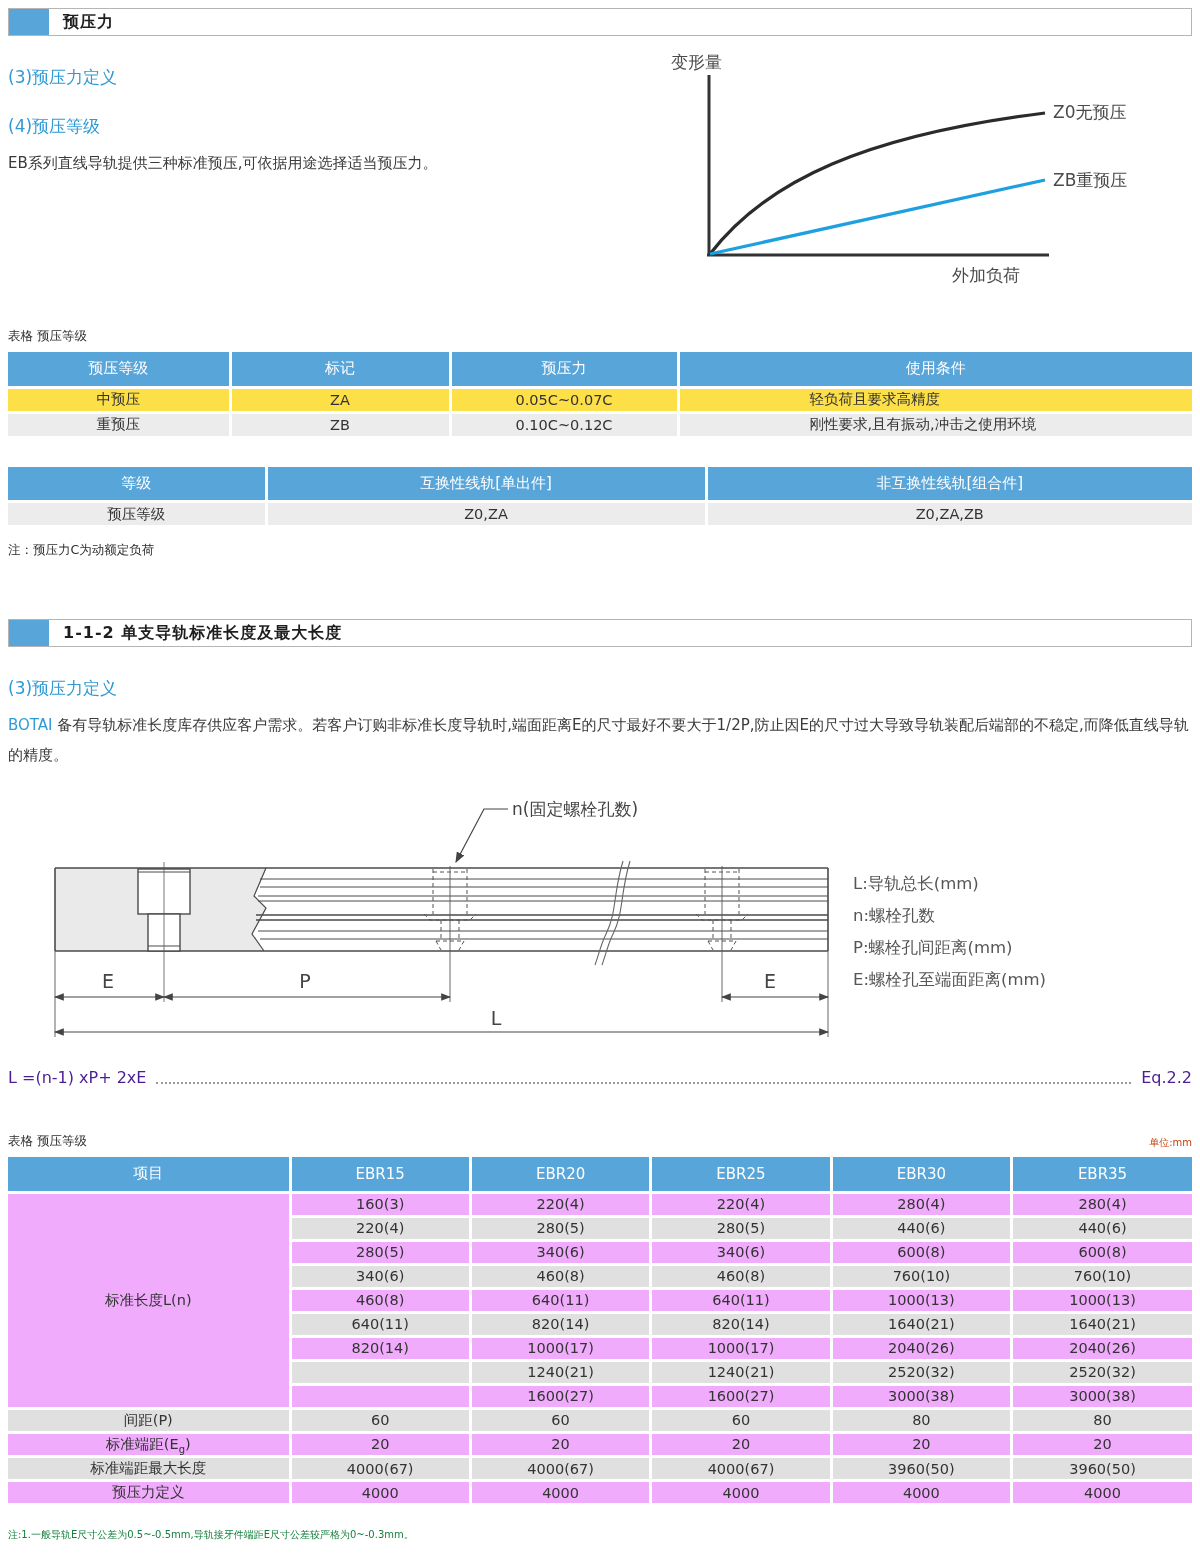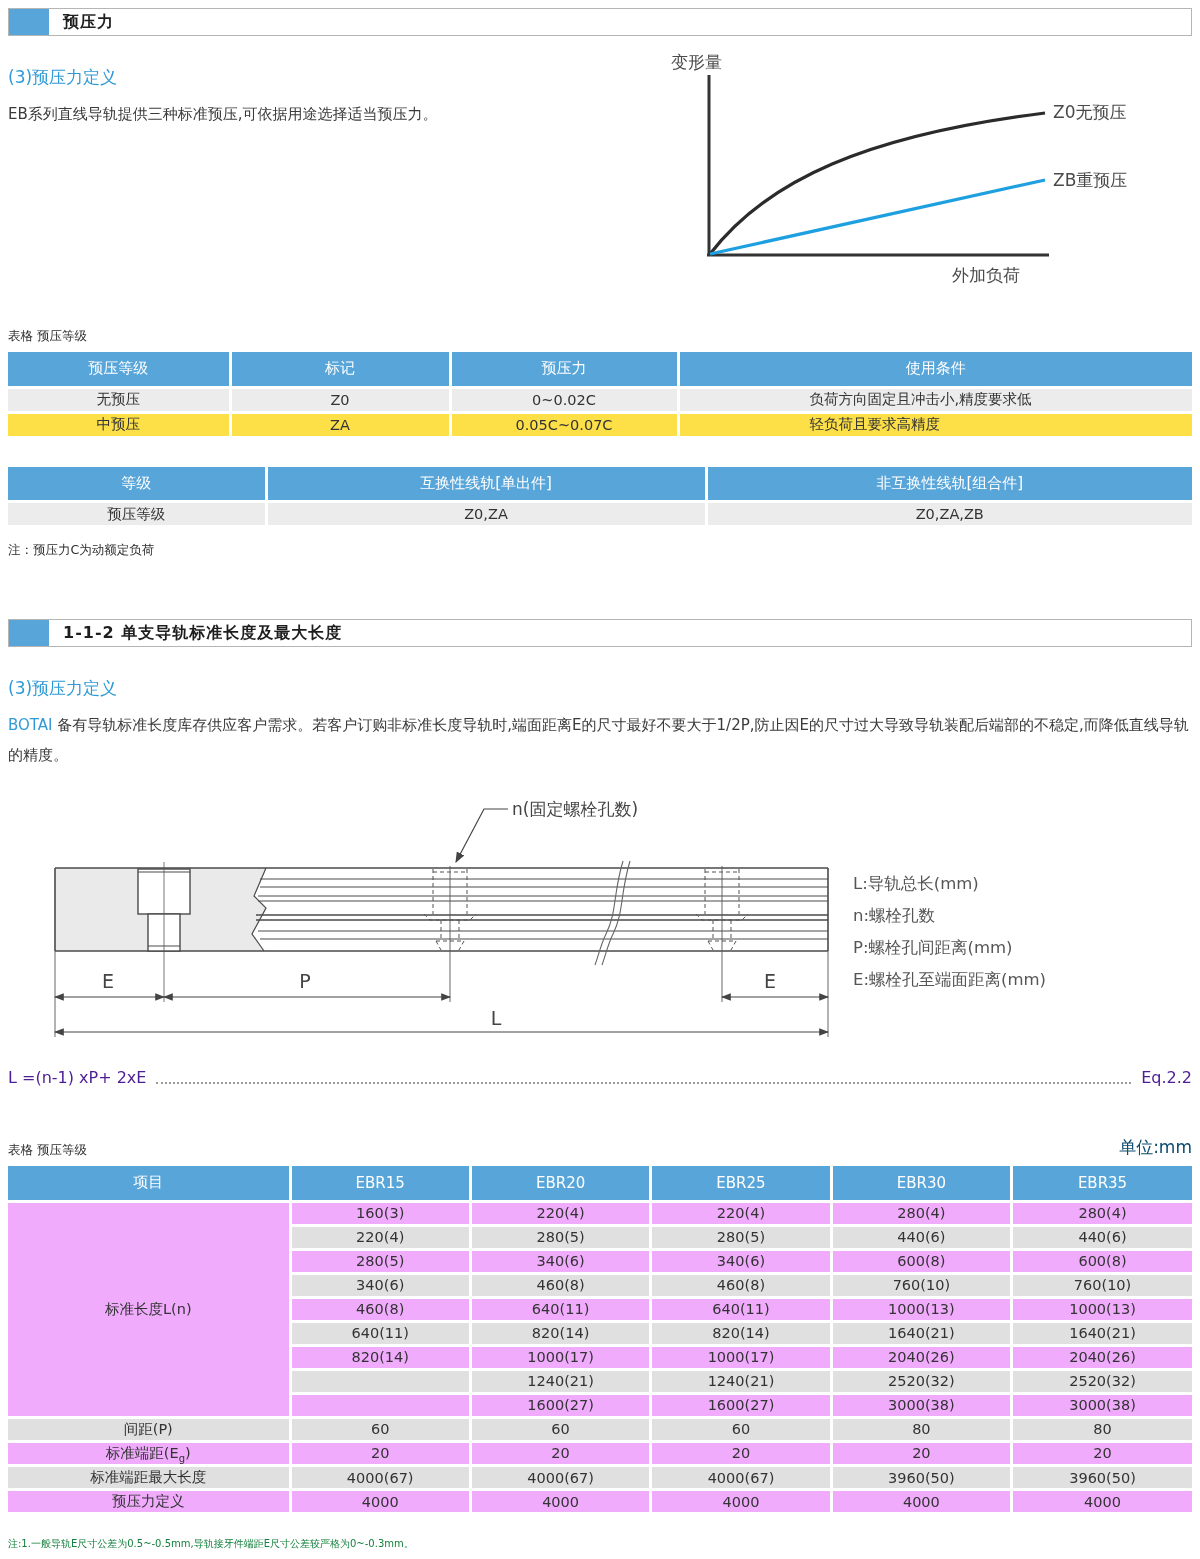--- a/index.html
+++ b/index.html
@@ -29,21 +29,21 @@
   .body-text { font-size:15px; line-height:30px; color:#3a3a3a; }
   .brand { color:#2f9ad6; }
 
   .top-flex { display:flex; justify-content:space-between; }
   .top-left { width:600px; }
   .chart-wrap { width:545px; padding-top:14px; flex:0 0 auto; }
 
   .tbl-caption { font-size:12.5px; color:#2e2e2e; margin:34px 0 7px 0; }
   .caption-flex { display:flex; justify-content:space-between; align-items:flex-end; margin:30px 0 7px 0; }
   .caption-flex .tbl-caption { margin:0; }
-  .unit-label { font-size:17px; color:#0c4a6e;margin-top:19px; }
+  .unit-label { font-size:10px; color:#c2410c;margin-top:19px; }
 
   table.data { width:100%; border-collapse:collapse; table-layout:fixed; }
   table.data th {
     background:#58a5d9; color:#fff; font-weight:normal; font-size:15px;
     height:35px; text-align:center;
     border-right:3px solid #fff; border-bottom:3px solid #fff;
   }
   table.data td {
     text-align:center; font-size:14.5px; color:#333;
     height:25px; padding:1px 4px;
@@ -82,20 +82,21 @@
 <div class="page">
 
   <div class="sec-head">
     <div class="block"></div>
     <div class="title">预压力</div>
   </div>
 
   <div class="top-flex">
     <div class="top-left">
       <h3 class="sub-heading">(3)预压力定义</h3>
+      <h3 class="sub-heading" style="margin-top:26px;">(4)预压等级</h3>
       <p class="body-text" style="margin:0;">EB系列直线导轨提供三种标准预压,可依据用途选择适当预压力。</p>
     </div>
 
     <div class="chart-wrap">
       <svg width="545" height="240" viewBox="0 0 545 240">
 
         <line x1="62" y1="25" x2="62" y2="206" stroke="#333" stroke-width="3"></line>
         <line x1="60" y1="205" x2="402" y2="205" stroke="#333" stroke-width="3"></line>
 
         <path d="M63,204 C120,130 220,85 398,63" fill="none" stroke="#2b2b2b" stroke-width="3.2"></path>
@@ -119,31 +120,31 @@
     </colgroup>
     <thead>
         <tr>
           <th>预压等级</th>
           <th>标记</th>
           <th>预压力</th>
           <th>使用条件</th>
         </tr>
       </thead>
     <tbody>
-        <tr class="light">
-          <td>无预压</td>
-          <td>Z0</td>
-          <td>0~0.02C</td>
-          <td class="cond">负荷方向固定且冲击小,精度要求低</td>
-        </tr>
         <tr class="dark">
           <td>中预压</td>
           <td>ZA</td>
           <td>0.05C~0.07C</td>
           <td class="cond">轻负荷且要求高精度</td>
+        </tr>
+        <tr class="light">
+          <td>重预压</td>
+          <td>ZB</td>
+          <td>0.10C~0.12C</td>
+          <td class="cond">刚性要求,且有振动,冲击之使用环境</td>
         </tr>
       </tbody>
   </table>
 
   <div style="height:28px;"></div>
   <table class="data" id="grade-table">
     <colgroup>
       <col style="width:258px">
         <col style="width:440px">
         <col>

